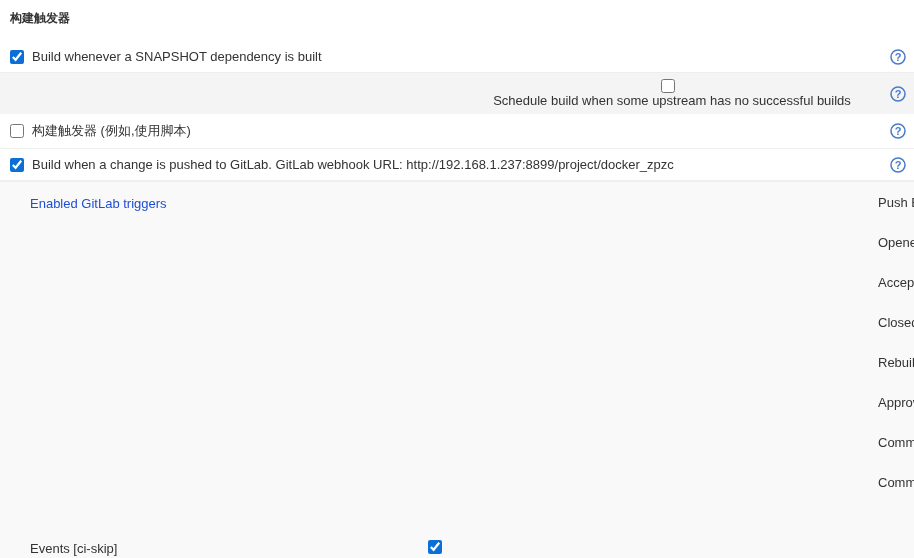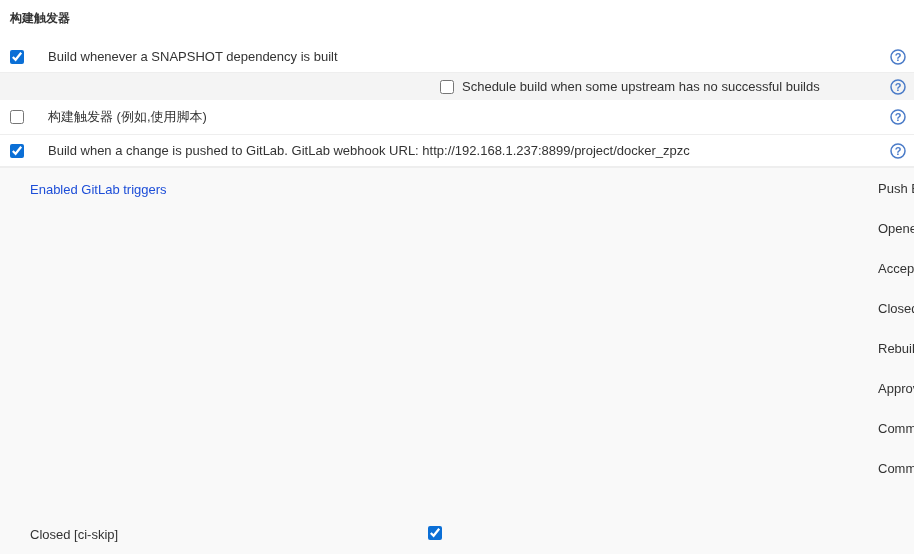--- a/index.html
+++ b/index.html
@@ -16,21 +16,20 @@
       font-size: 12px;
       font-weight: 700;
       padding: 10px 10px 14px 10px;
     }
     .row {
       display: flex;
       align-items: center;
       padding: 8px 10px;
       border-bottom: 1px solid #eee;
       position: relative;
-      gap: 16px;
     }
     .row input[type="checkbox"] {
       margin-right: 8px;
       width: 14px;
       height: 14px;
       accent-color: #0b6fd6;
     }
     .row-label {
       flex: 1;
     }
@@ -43,20 +42,21 @@
       height: 16px;
       cursor: pointer;
     }
     .help-icon svg { display: block; }
     .sub-row {
       display: flex;
       align-items: center;
       padding: 6px 10px 6px 440px;
       background: #f4f4f4;
       position: relative;
+      flex-direction: column;
     }
     .sub-row input[type="checkbox"] {
       margin-right: 8px;
       width: 14px;
       height: 14px;
       accent-color: #0b6fd6;
     }
     .triggers-block {
       background: #f9f9f9;
       border-top: 1px solid #eee;
@@ -194,17 +194,17 @@
 
         </div>
 
       </div>
     </div>
   </div>
 
   <div style="height:16px;"></div>
 
   <div class="below-row">
-    <span class="below-label">Closed [ci-skip]</span>
+    <span class="below-label">Events [ci-skip]</span>
     <span class="below-control"><input type="checkbox" checked="" style=""></span>
   </div>
 
 </div>
 
 </body></html>

